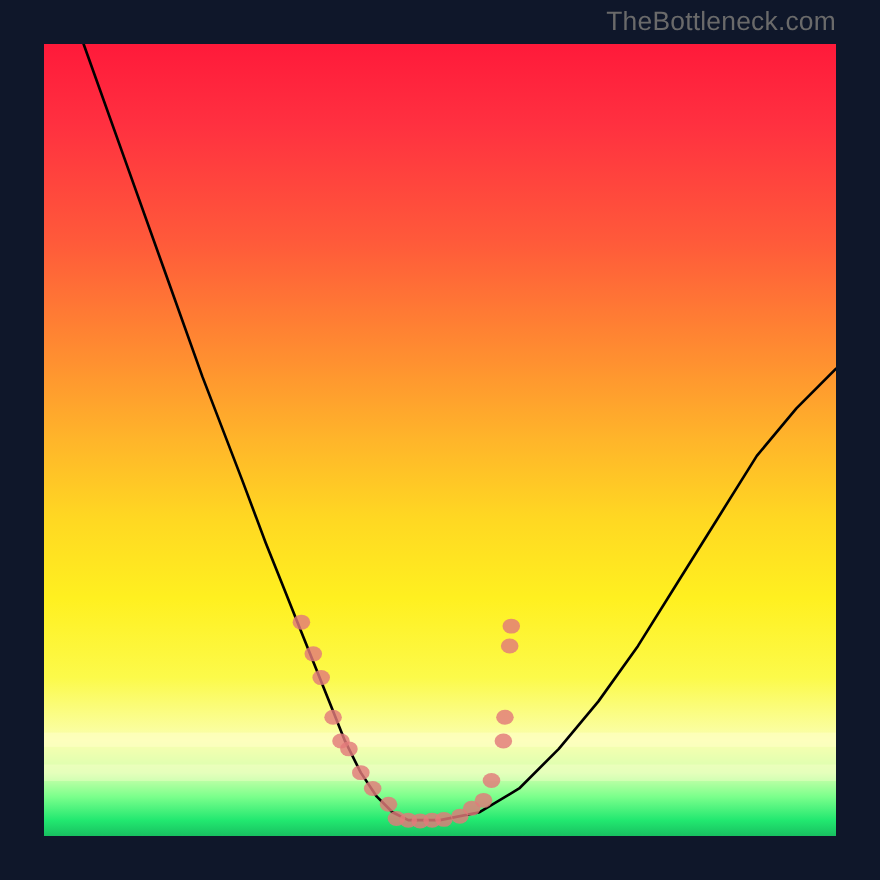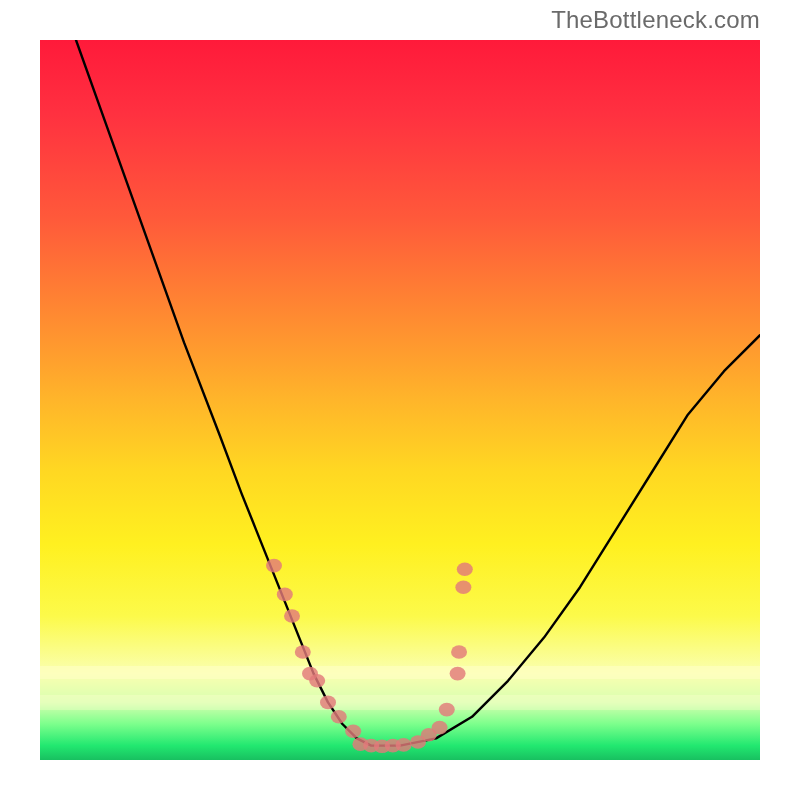--- a/index.html
+++ b/index.html
@@ -10,21 +10,21 @@
     overflow: hidden;
     background: #000;
     font-family: Arial, Helvetica, sans-serif;
   }
   .frame {
     position: absolute;
     left: 0;
     top: 0;
     width: 800px;
     height: 800px;
-    background: #ffffff;
+    background: #0f172a;
   }
   .plot-area {
     position: absolute;
     left: 40px;
     top: 40px;
     width: 720px;
     height: 720px;
     overflow: hidden;
   }
   .gradient {

